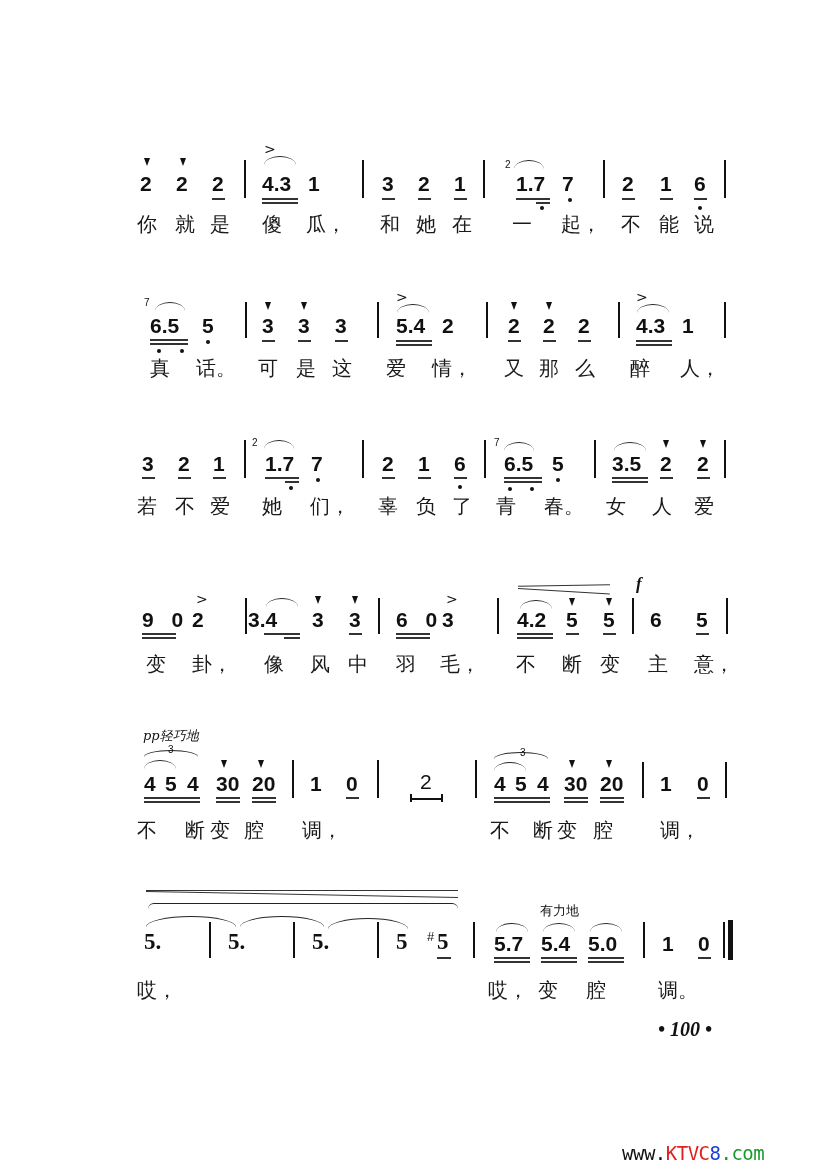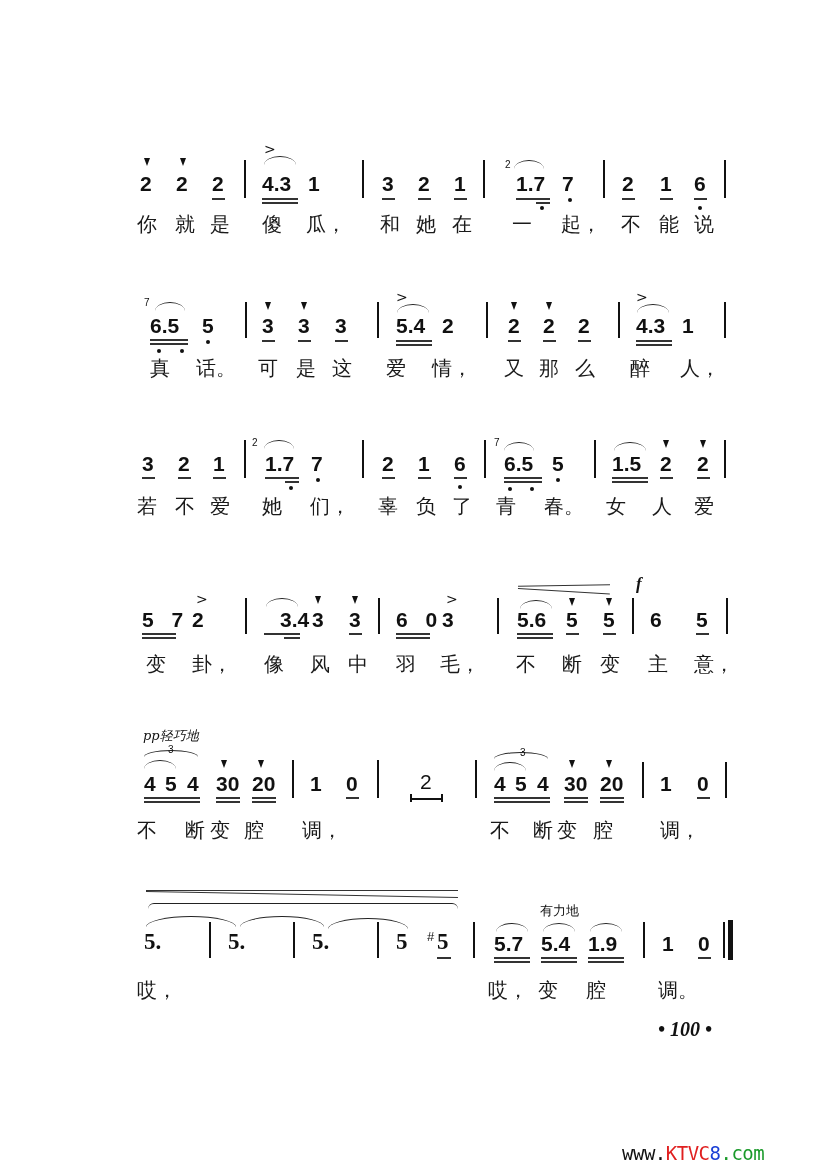--- a/index.html
+++ b/index.html
@@ -167,21 +167,21 @@
   <div class="slur" style="left:504px;top:442px;width:30px"></div>
   <span class="note" style="left:504px;top:452px">6.5</span>
   <div class="ul" style="left:504px;top:477px;width:38px"></div>
   <div class="ul" style="left:504px;top:481px;width:38px"></div>
   <div class="dot-below" style="left:508px;top:487px"></div>
   <div class="dot-below" style="left:530px;top:487px"></div>
   <span class="note" style="left:552px;top:452px">5</span>
   <div class="dot-below" style="left:556px;top:478px"></div>
   <div class="bar" style="left:594px;top:440px;height:38px"></div>
   <div class="slur" style="left:614px;top:442px;width:32px"></div>
-  <span class="note" style="left:612px;top:452px">1.5</span>
+  <span class="note" style="left:612px;top:452px">3.5</span>
   <div class="ul" style="left:612px;top:477px;width:36px"></div>
   <div class="ul" style="left:612px;top:481px;width:36px"></div>
   <div class="stac" style="left:663px;top:440px"></div>
   <div class="stac" style="left:700px;top:440px"></div>
   <span class="note" style="left:660px;top:452px">2</span>
   <span class="note" style="left:697px;top:452px">2</span>
   <div class="ul" style="left:660px;top:477px;width:13px"></div>
   <div class="ul" style="left:697px;top:477px;width:13px"></div>
   <div class="bar" style="left:724px;top:440px;height:38px"></div>
 
@@ -194,46 +194,46 @@
   <span class="lyric" style="left:416px;top:494px">负</span>
   <span class="lyric" style="left:452px;top:494px">了</span>
   <span class="lyric" style="left:496px;top:494px">青</span>
   <span class="lyric" style="left:544px;top:494px">春。</span>
   <span class="lyric" style="left:606px;top:494px">女</span>
   <span class="lyric" style="left:652px;top:494px">人</span>
   <span class="lyric" style="left:694px;top:494px">爱</span>
 </div>
 
 <div>
-  <span class="note" style="left:142px;top:608px;letter-spacing:6px">5 7</span>
+  <span class="note" style="left:142px;top:608px;letter-spacing:6px">9 0</span>
   <div class="ul" style="left:142px;top:633px;width:34px"></div>
   <div class="ul" style="left:142px;top:637px;width:34px"></div>
   <span class="accent" style="left:196px;top:592px">&gt;</span>
   <span class="note" style="left:192px;top:608px">2</span>
   <div class="bar" style="left:245px;top:598px;height:36px"></div>
   <div class="slur" style="left:266px;top:598px;width:32px"></div>
-  <span class="note" style="left:280px;top:608px">3.4</span>
+  <span class="note" style="left:248px;top:608px">3.4</span>
   <div class="ul" style="left:264px;top:633px;width:36px"></div>
   <div class="ul" style="left:284px;top:637px;width:16px"></div>
   <div class="stac" style="left:315px;top:596px"></div>
   <div class="stac" style="left:352px;top:596px"></div>
   <span class="note" style="left:312px;top:608px">3</span>
   <span class="note" style="left:349px;top:608px">3</span>
   <div class="ul" style="left:349px;top:633px;width:13px"></div>
   <div class="bar" style="left:378px;top:598px;height:36px"></div>
   <span class="note" style="left:396px;top:608px;letter-spacing:6px">6 0</span>
   <div class="ul" style="left:396px;top:633px;width:34px"></div>
   <div class="ul" style="left:396px;top:637px;width:34px"></div>
   <span class="accent" style="left:446px;top:592px">&gt;</span>
   <span class="note" style="left:442px;top:608px">3</span>
   <div class="bar" style="left:497px;top:598px;height:36px"></div>
   <div class="cresc" style="left:518px;top:585px;width:92px;transform:rotate(-1deg)"></div>
   <div class="cresc" style="left:518px;top:588px;width:92px;transform:rotate(3.5deg);transform-origin:left"></div>
   <div class="slur" style="left:520px;top:600px;width:32px"></div>
-  <span class="note" style="left:517px;top:608px">5.6</span>
+  <span class="note" style="left:517px;top:608px">4.2</span>
   <div class="ul" style="left:517px;top:633px;width:36px"></div>
   <div class="ul" style="left:517px;top:637px;width:36px"></div>
   <div class="stac" style="left:569px;top:598px"></div>
   <div class="stac" style="left:606px;top:598px"></div>
   <span class="note" style="left:566px;top:608px">5</span>
   <span class="note" style="left:603px;top:608px">5</span>
   <div class="ul" style="left:566px;top:633px;width:13px"></div>
   <div class="ul" style="left:603px;top:633px;width:13px"></div>
   <div class="bar" style="left:632px;top:598px;height:36px"></div>
   <span class="dyn" style="left:636px;top:574px">f</span>
@@ -339,21 +339,21 @@
   <span class="annot" style="left:540px;top:902px">有力地</span>
   <div class="slur" style="left:496px;top:923px;width:32px"></div>
   <div class="slur" style="left:543px;top:923px;width:32px"></div>
   <div class="slur" style="left:590px;top:923px;width:32px"></div>
   <span class="note" style="left:494px;top:932px">5.7</span>
   <div class="ul" style="left:494px;top:957px;width:36px"></div>
   <div class="ul" style="left:494px;top:961px;width:36px"></div>
   <span class="note" style="left:541px;top:932px">5.4</span>
   <div class="ul" style="left:541px;top:957px;width:36px"></div>
   <div class="ul" style="left:541px;top:961px;width:36px"></div>
-  <span class="note" style="left:588px;top:932px">1.9</span>
+  <span class="note" style="left:588px;top:932px">5.0</span>
   <div class="ul" style="left:588px;top:957px;width:36px"></div>
   <div class="ul" style="left:588px;top:961px;width:36px"></div>
   <div class="bar" style="left:643px;top:922px;height:36px"></div>
   <span class="note" style="left:662px;top:932px">1</span>
   <span class="note" style="left:698px;top:932px">0</span>
   <div class="ul" style="left:698px;top:957px;width:13px"></div>
   <div class="bar" style="left:723px;top:922px;height:36px"></div>
   <div class="bar thick" style="left:728px;top:920px;height:40px"></div>
 
   <span class="lyric" style="left:137px;top:978px">哎，</span>

